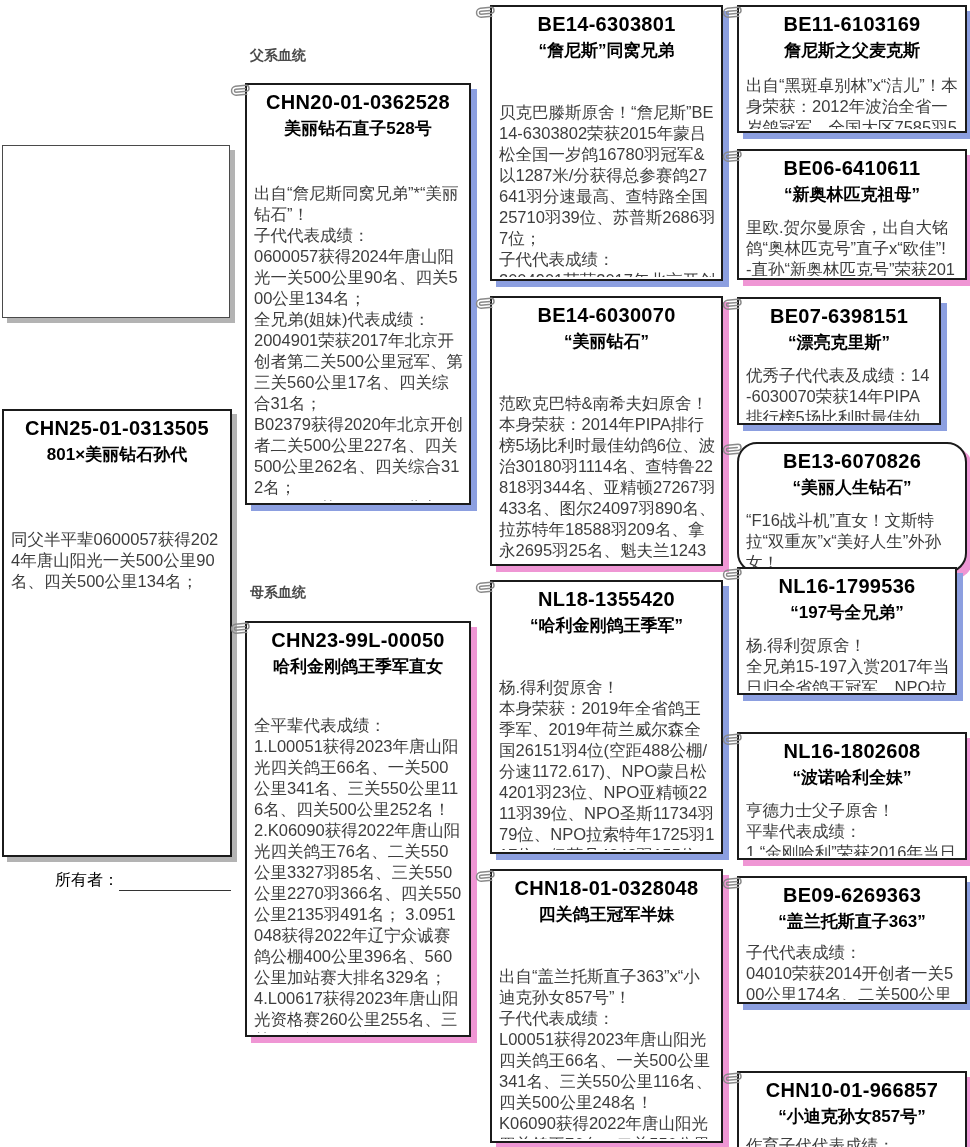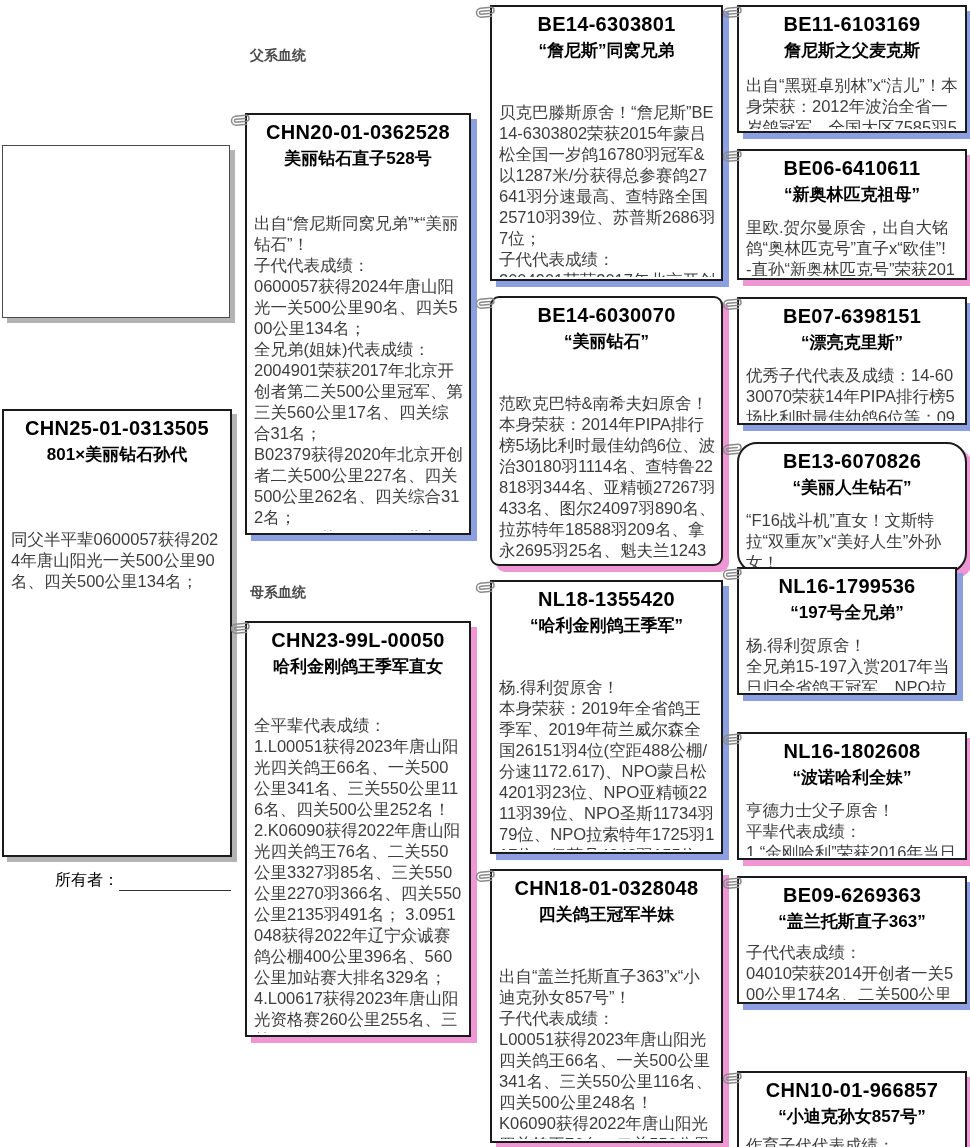--- a/index.html
+++ b/index.html
@@ -36,21 +36,21 @@
     <div class="pbody" style="top:118px;">同父半平辈0600057获得2024年唐山阳光一关500公里90名、四关500公里134名；</div>
   </div>
 
   <div class="owner">
     <span>所有者：</span><span class="owner-blank"></span>
   </div>
 
   <div class="lineage-label" style="left:250px;top:47px;">父系血统</div>
   <div class="lineage-label" style="left:250px;top:584px;">母系血统</div>
 
-  <div class="pbox shadow-sire" style="left:245px;top:113px;width:226px;height:422px;">
+  <div class="pbox shadow-sire" style="left:245px;top:83px;width:226px;height:422px;">
     <span class="clip">
         <svg viewBox="0 0 24 24" width="21" height="21">
           <path d="M20.2 10.7l-8.6 8.6a5.1 5.1 0 01-7.2-7.2l8.6-8.6a3.4 3.4 0 014.8 4.8l-8.5 8.5a1.7 1.7 0 01-2.4-2.4l7.8-7.8" fill="none" stroke="#8a8a8a" stroke-width="1.7" stroke-linecap="round"></path>
         </svg>
       </span>
     <div class="ring">CHN20-01-0362528</div>
     <div class="pname">美丽钻石直子528号</div>
     <div class="pbody" style="top:98px;">出自“詹尼斯同窝兄弟”*“美丽钻石”！
 子代代表成绩：
 0600057获得2024年唐山阳光一关500公里90名、四关500公里134名；
@@ -80,21 +80,21 @@
           <path d="M20.2 10.7l-8.6 8.6a5.1 5.1 0 01-7.2-7.2l8.6-8.6a3.4 3.4 0 014.8 4.8l-8.5 8.5a1.7 1.7 0 01-2.4-2.4l7.8-7.8" fill="none" stroke="#8a8a8a" stroke-width="1.7" stroke-linecap="round"></path>
         </svg>
       </span>
     <div class="ring">BE14-6303801</div>
     <div class="pname">“詹尼斯”同窝兄弟</div>
     <div class="pbody" style="top:95px;">贝克巴滕斯原舍！“詹尼斯”BE14-6303802荣获2015年蒙吕松全国一岁鸽16780羽冠军&amp;以1287米/分获得总参赛鸽27641羽分速最高、查特路全国25710羽39位、苏普斯2686羽7位；
 子代代表成绩：
 2004901荣获2017年北京开创</div>
   </div>
 
-  <div class="pbox shadow-dam" style="left:490px;top:296px;width:233px;height:270px;border-radius:9px;">
+  <div class="pbox shadow-dam" style="left:490px;top:296px;width:233px;height:270px;">
     <span class="clip">
         <svg viewBox="0 0 24 24" width="21" height="21">
           <path d="M20.2 10.7l-8.6 8.6a5.1 5.1 0 01-7.2-7.2l8.6-8.6a3.4 3.4 0 014.8 4.8l-8.5 8.5a1.7 1.7 0 01-2.4-2.4l7.8-7.8" fill="none" stroke="#8a8a8a" stroke-width="1.7" stroke-linecap="round"></path>
         </svg>
       </span>
     <div class="ring">BE14-6030070</div>
     <div class="pname">“美丽钻石”</div>
     <div class="pbody" style="top:95px;">范欧克巴特&amp;南希夫妇原舍！本身荣获：2014年PIPA排行榜5场比利时最佳幼鸽6位、波治30180羽1114名、查特鲁22818羽344名、亚精顿27267羽433名、图尔24097羽890名、拉苏特年18588羽209名、拿永2695羽25名、魁夫兰1243羽16名、魁夫兰1371羽18名；</div>
   </div>
 
@@ -140,21 +140,21 @@
         <svg viewBox="0 0 24 24" width="21" height="21">
           <path d="M20.2 10.7l-8.6 8.6a5.1 5.1 0 01-7.2-7.2l8.6-8.6a3.4 3.4 0 014.8 4.8l-8.5 8.5a1.7 1.7 0 01-2.4-2.4l7.8-7.8" fill="none" stroke="#8a8a8a" stroke-width="1.7" stroke-linecap="round"></path>
         </svg>
       </span>
     <div class="ring">BE06-6410611</div>
     <div class="pname">“新奥林匹克祖母”</div>
     <div class="pbody" style="top:66px;">里欧.贺尔曼原舍，出自大铭鸽“奥林匹克号”直子x“欧佳”!
 -直孙“新奥林匹克号”荣获2011</div>
   </div>
 
-  <div class="pbox shadow-sire" style="left:737px;top:297px;width:230px;height:128px;">
+  <div class="pbox shadow-sire" style="left:737px;top:297px;width:204px;height:128px;">
     <span class="clip">
         <svg viewBox="0 0 24 24" width="21" height="21">
           <path d="M20.2 10.7l-8.6 8.6a5.1 5.1 0 01-7.2-7.2l8.6-8.6a3.4 3.4 0 014.8 4.8l-8.5 8.5a1.7 1.7 0 01-2.4-2.4l7.8-7.8" fill="none" stroke="#8a8a8a" stroke-width="1.7" stroke-linecap="round"></path>
         </svg>
       </span>
     <div class="ring">BE07-6398151</div>
     <div class="pname">“漂亮克里斯”</div>
     <div class="pbody" style="top:66px;">优秀子代代表及成绩：14-6030070荣获14年PIPA排行榜5场比利时最佳幼鸽6位等；09-</div>
   </div>
 

